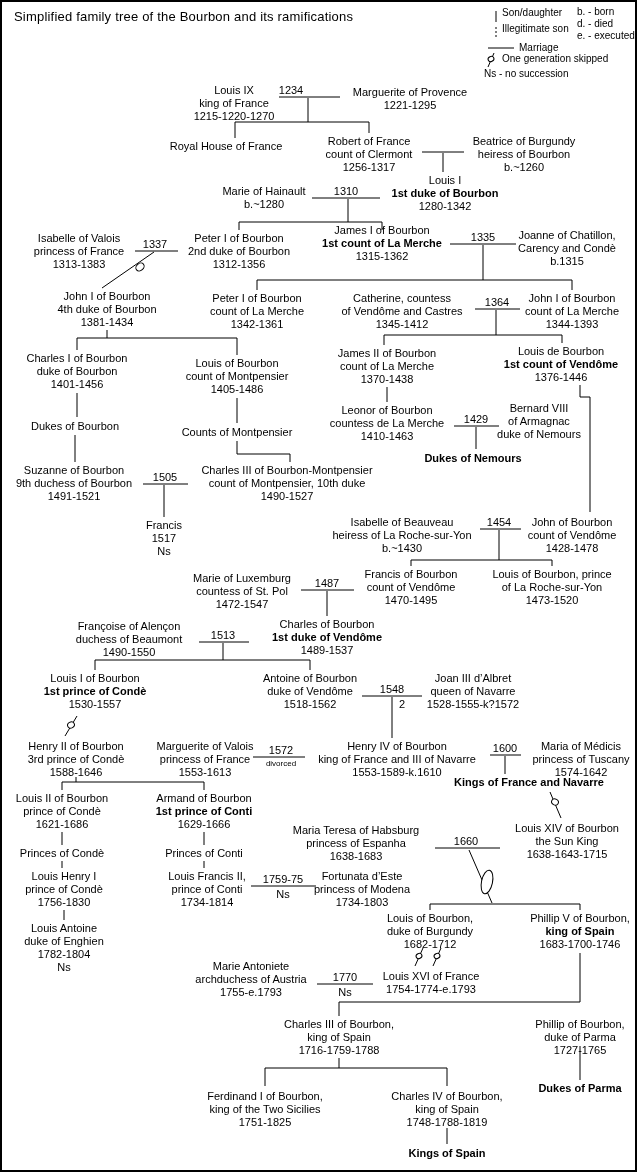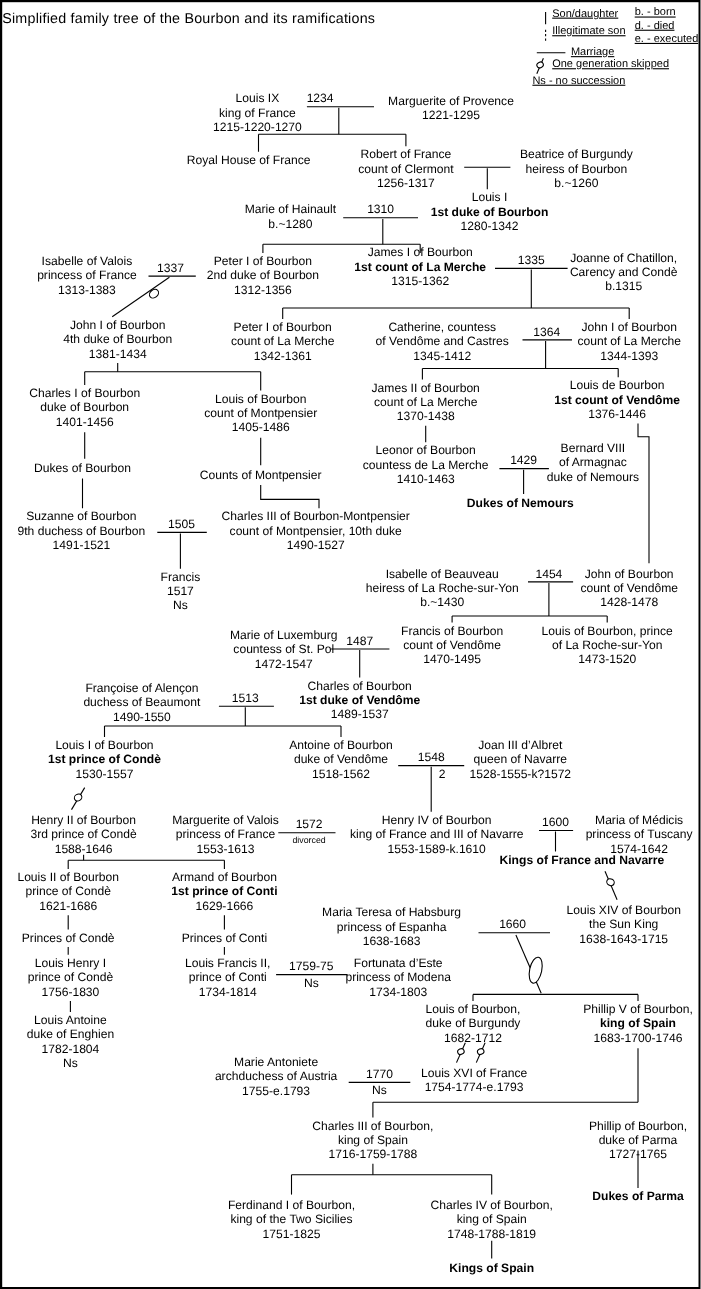--- a/index.html
+++ b/index.html
@@ -8,28 +8,28 @@
     width:637px;height:1172px;
     box-sizing:border-box;
     border:2px solid #000;
     background:#fff;
     font-family:"Liberation Sans", sans-serif;
     color:#000;
     overflow:hidden;
   }
   #wires{position:absolute;left:0;top:0;width:637px;height:1172px;}
   .title{
-    position:absolute;left:0;top:7px;
+    position:absolute;left:12px;top:7px;
     font-size:13px;letter-spacing:.2px;
   }
   .note{
     position:absolute;left:8px;top:41px;
     font-size:11px;font-style:italic;
   }
-  .lg{position:absolute;font-size:10px;line-height:11px;white-space:nowrap;text-decoration:underline;}
+  .lg{position:absolute;font-size:10px;line-height:11px;white-space:nowrap;}
   .node{
     position:absolute;transform:translateX(-50%);
     text-align:center;white-space:nowrap;
     font-size:11px;line-height:13px;
   }
   .node .b{font-weight:bold;}
   .mlabel{
     position:absolute;transform:translateX(-50%);
     font-size:11px;line-height:12px;white-space:nowrap;text-align:center;
   }
@@ -279,21 +279,21 @@
       <div class="node" style="left: 400px; top: 514px;">
         <div>Isabelle of Beauveau</div>
         <div>heiress of La Roche-sur-Yon</div>
         <div>b.~1430</div>
       </div>
       <div class="node" style="left: 570px; top: 514px;">
         <div>John of Bourbon</div>
         <div>count of Vendôme</div>
         <div>1428-1478</div>
       </div>
-      <div class="node" style="left: 240px; top: 570px; margin-left: 16px;">
+      <div class="node" style="left: 240px; top: 570px;">
         <div>Marie of Luxemburg</div>
         <div>countess of St. Pol</div>
         <div>1472-1547</div>
       </div>
       <div class="node" style="left: 409px; top: 566px;">
         <div>Francis of Bourbon</div>
         <div>count of Vendôme</div>
         <div>1470-1495</div>
       </div>
       <div class="node" style="left: 550px; top: 566px;">

